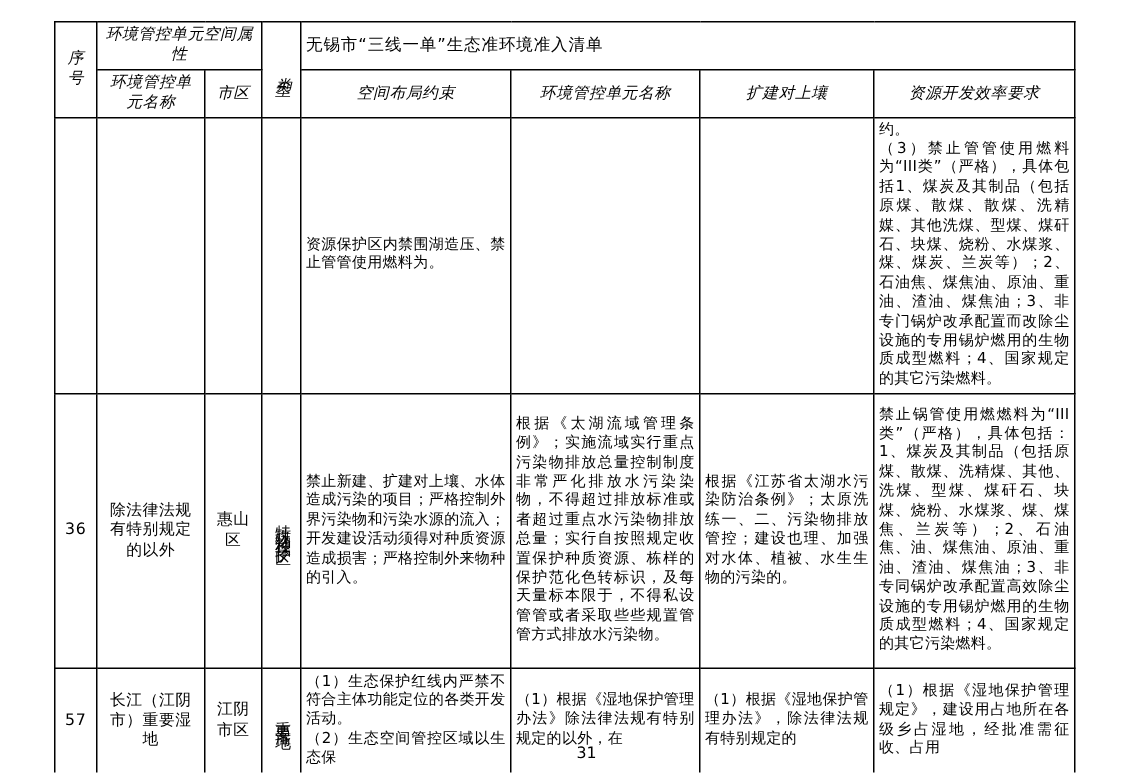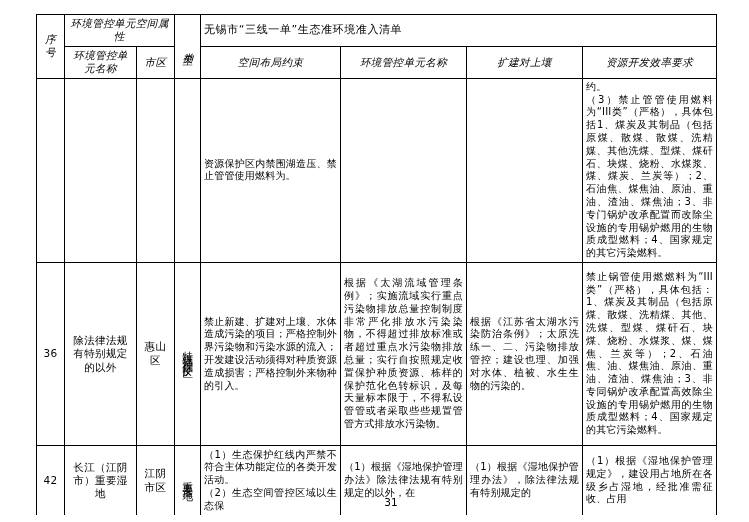--- a/index.html
+++ b/index.html
@@ -139,21 +139,21 @@
         <td class="cell-center">除法律法规有特别规定的以外</td>
         <td class="cell-center">惠山区</td>
         <td class="cell-vertical"><span class="vert-text">特殊物种保护区</span></td>
         <td class="cell-body">禁止新建、扩建对上壤、水体造成污染的项目；严格控制外界污染物和污染水源的流入；开发建设活动须得对种质资源造成损害；严格控制外来物种的引入。</td>
         <td class="cell-body">根据《太湖流域管理条例》；实施流域实行重点污染物排放总量控制制度非常严化排放水污染染物，不得超过排放标准或者超过重点水污染物排放总量；实行自按照规定收置保护种质资源、栋样的保护范化色转标识，及每天量标本限于，不得私设管管或者采取些些规置管管方式排放水污染物。</td>
         <td class="cell-body">根据《江苏省太湖水污染防治条例》；太原洗练一、二、污染物排放管控；建设也理、加强对水体、植被、水生生物的污染的。</td>
         <td class="cell-body">禁止锅管使用燃燃料为“III类”（严格），具体包括：1、煤炭及其制品（包括原煤、散煤、洗精煤、其他、洗煤、型煤、煤矸石、块煤、烧粉、水煤浆、煤、煤焦、兰炭等）；2、石油焦、油、煤焦油、原油、重油、渣油、煤焦油；3、非专同锅炉改承配置高效除尘设施的专用锡炉燃用的生物质成型燃料；4、国家规定的其它污染燃料。</td>
       </tr>
 
       <tr style="height:70px">
-        <td class="cell-center clip-bottom">42</td>
+        <td class="cell-center clip-bottom">57</td>
         <td class="cell-center clip-bottom">长江（江阴市）重要湿地</td>
         <td class="cell-center clip-bottom">江阴市区</td>
         <td class="cell-vertical clip-bottom"><span class="vert-text">重要湿地</span></td>
         <td class="cell-body clip-bottom" style="white-space:pre-line">（1）生态保护红线内严禁不符合主体功能定位的各类开发活动。
 （2）生态空间管控区域以生态保</td>
         <td class="cell-body clip-bottom">（1）根据《湿地保护管理办法》除法律法规有特别规定的以外，在</td>
         <td class="cell-body clip-bottom">（1）根据《湿地保护管理办法》，除法律法规有特别规定的</td>
         <td class="cell-body clip-bottom">（1）根据《湿地保护管理规定》，建设用占地所在各级乡占湿地，经批准需征收、占用</td>
       </tr>
     </tbody>

